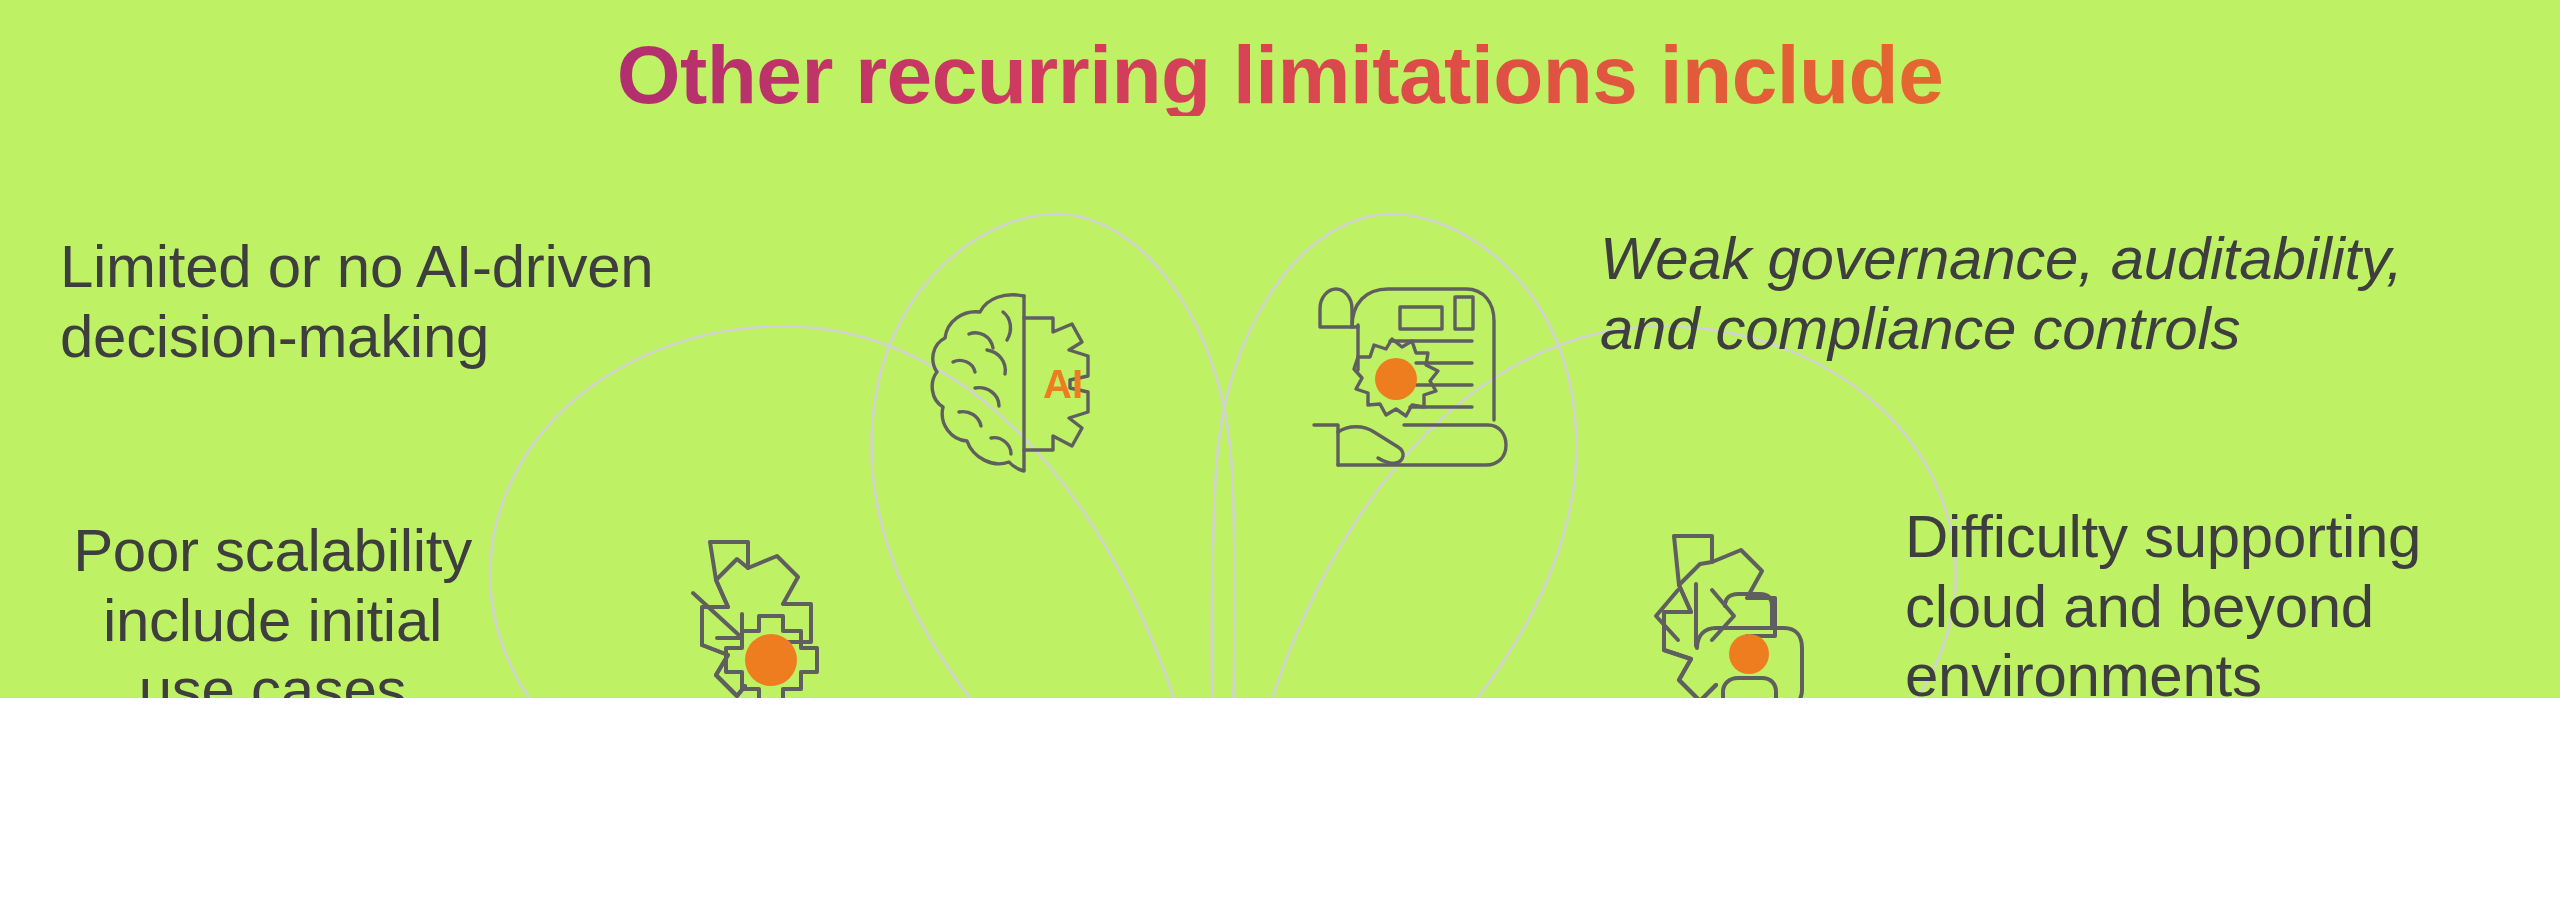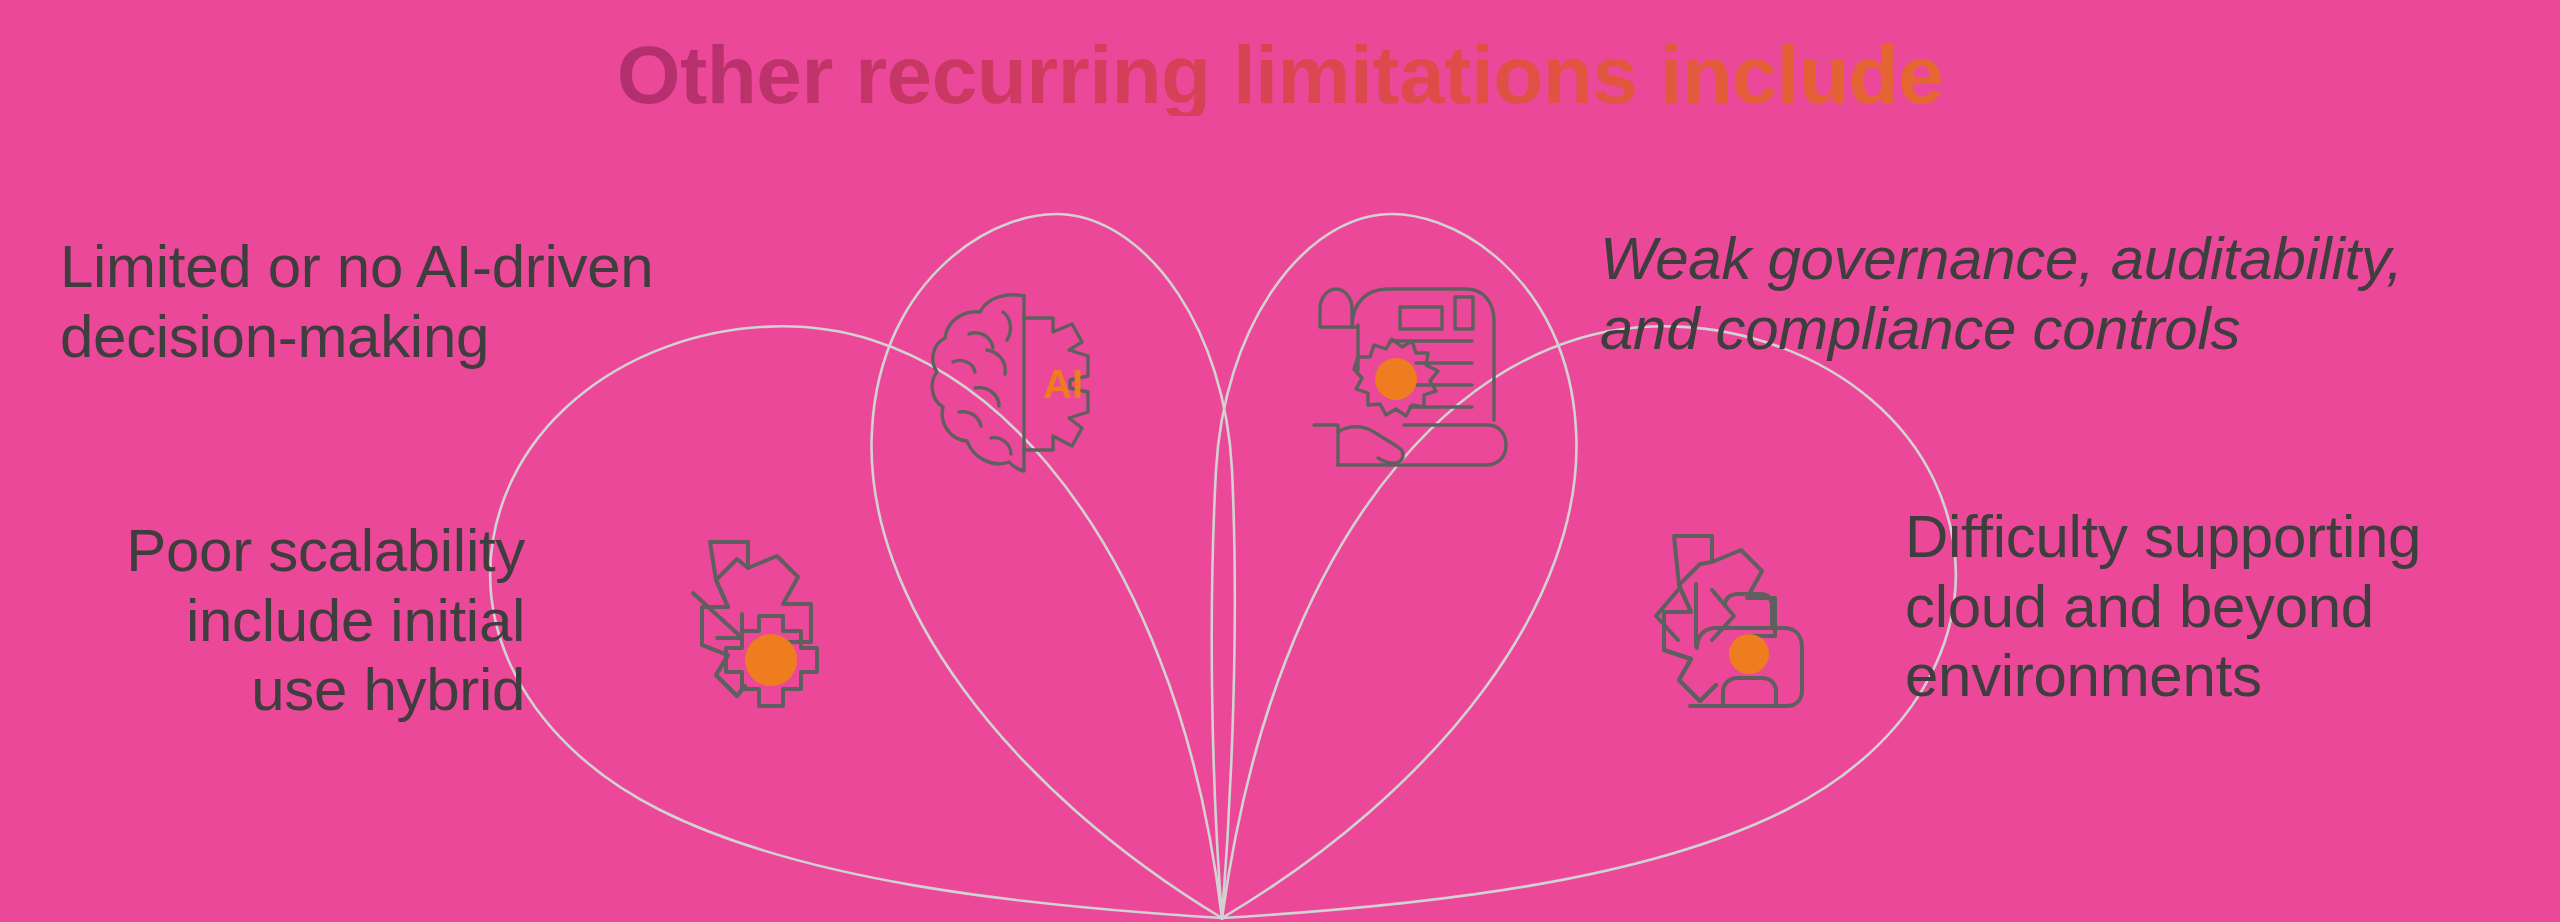--- a/index.html
+++ b/index.html
@@ -3,22 +3,22 @@
 <meta charset="utf-8">
 <style>
   html, body {
     margin: 0;
     padding: 0;
     background: #ffffff;
   }
   #stage {
     position: relative;
     width: 2560px;
-    height: 922px;
-    background: #ec4899;
+    height: 698px;
+    background: #bef264;
     overflow: hidden;
     font-family: "Liberation Sans", sans-serif;
   }
 
   
   #title {
     position: absolute;
     left: 0;
     top: 34px;
     width: 2560px;
@@ -48,21 +48,21 @@
   .label {
     position: absolute;
     color: #3e3e3e;
     font-size: 60px;
     line-height: 1.16;
     font-weight: normal;
     letter-spacing: -0.3px;
   }
   #label-tl { left: 60px;  top: 232px; width: 765px; text-align: left; }
   #label-tr { left: 1600px; top: 224px; width: 920px; text-align: left; font-style: italic; }
-  #label-bl { left: 20px;  top: 516px; width: 505px; text-align: right; }
+  #label-bl { left: 20px;  top: 516px; width: 505px; text-align: center; }
   #label-br { left: 1905px; top: 502px; width: 640px; text-align: left; }
   .label .ln { display: block; }
 
   
   .icon { position: absolute; }
   #icon-ai        { left: 925px;  top: 288px; }
   #icon-governance{ left: 1300px; top: 265px; }
   #icon-scale     { left: 625px;  top: 538px; }
   #icon-cloud     { left: 1580px; top: 528px; }
 </style>
@@ -192,21 +192,21 @@
   </div>
 
   <div class="label" id="label-tr">
     <span class="ln">Weak governance, auditability,</span>
     <span class="ln">and compliance controls</span>
   </div>
 
   <div class="label" id="label-bl">
     <span class="ln">Poor scalability</span>
     <span class="ln">include initial</span>
-    <span class="ln">use hybrid</span>
+    <span class="ln">use cases</span>
   </div>
 
   <div class="label" id="label-br">
     <span class="ln">Difficulty supporting</span>
     <span class="ln">cloud and beyond</span>
     <span class="ln">environments</span>
   </div>
 
 </div>
 

